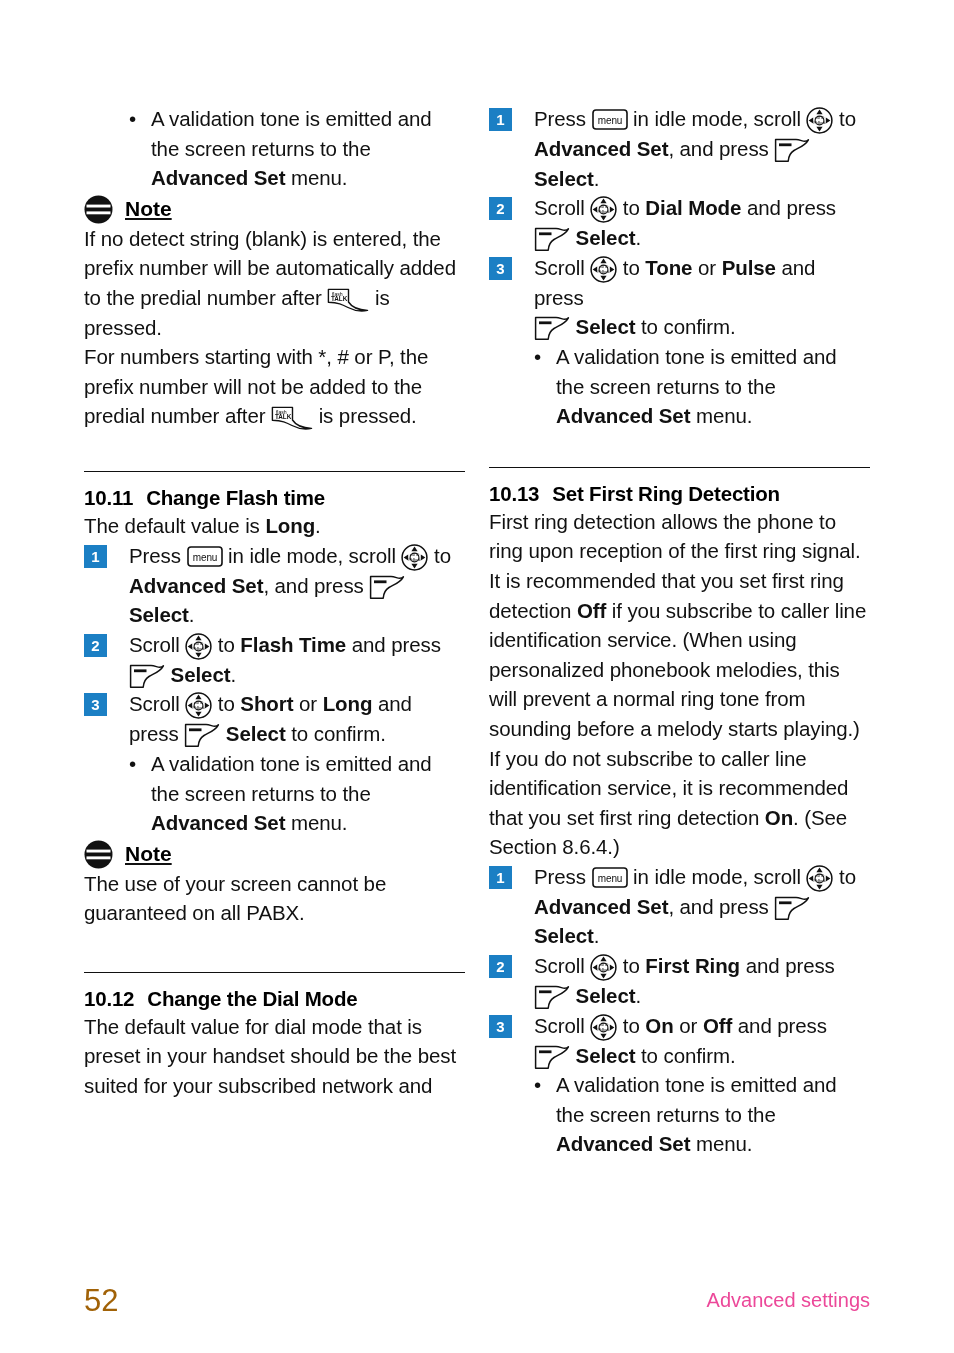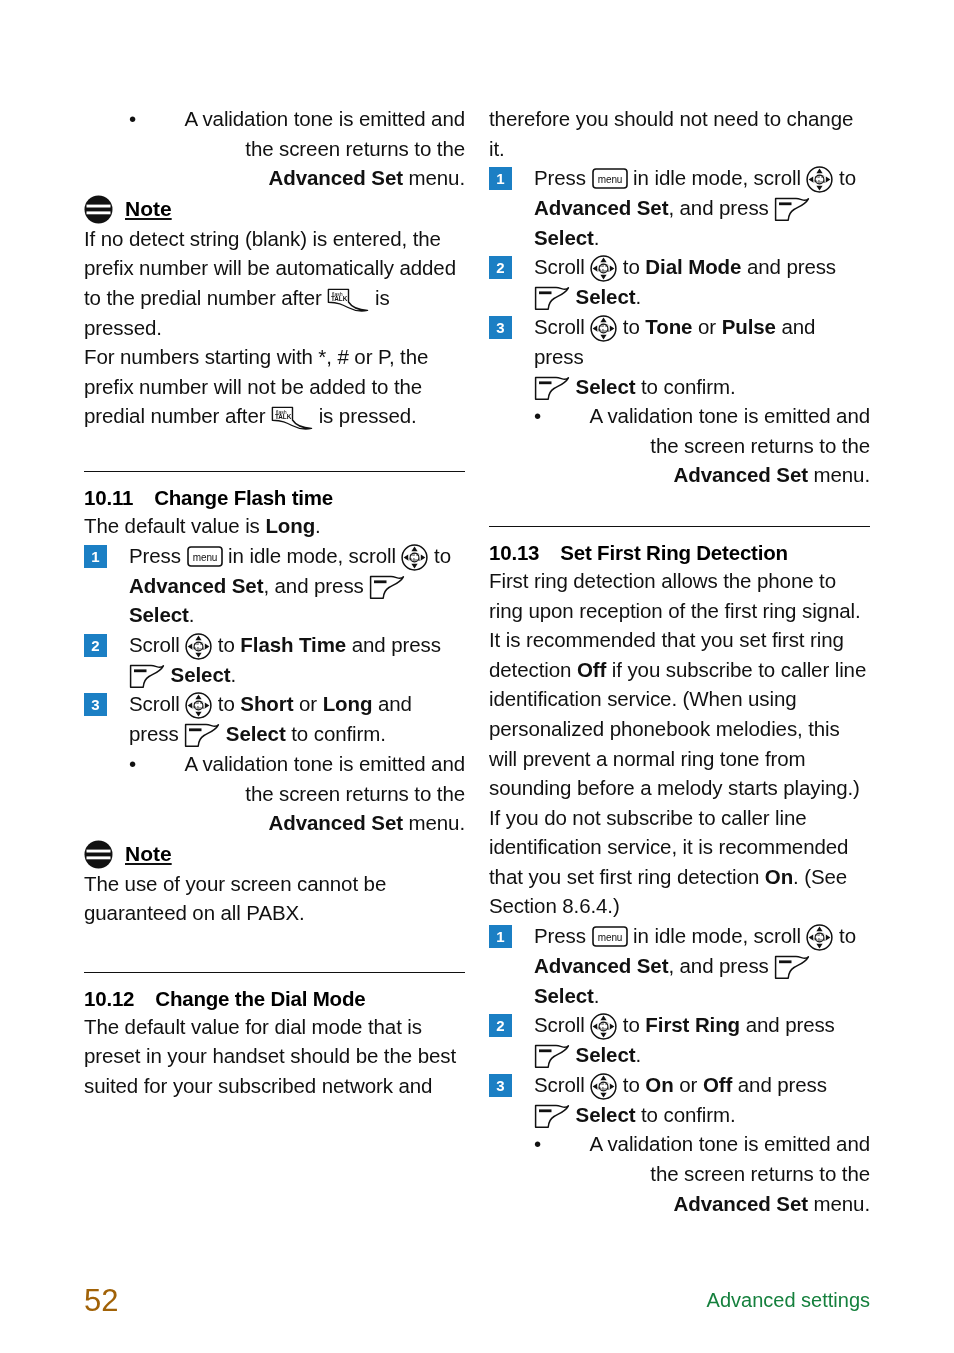--- a/index.html
+++ b/index.html
@@ -39,36 +39,36 @@
     margin:0 0 14px 0;
     width:100%;
   }
   .sec-head {
     font-size:20.5px;
     font-weight:bold;
     color:#000;
     margin:0 0 1px 0;
     letter-spacing:-0.2px;
     display:flex;
-    gap:21px;
+    gap:13px;
   }
 
   
   .bullet {
     display:flex;
     margin:0;
     padding-left:45px;
   }
   .bullet .dot {
     width:22px;
     flex:0 0 22px;
     font-size:20.5px;
     line-height:29.6px;
   }
-  .bullet-text { flex:1;text-align:right; }
+  .bullet-text { flex:1; }
 
   
   .step { display:flex; margin:0; }
   .badge {
     flex:0 0 23px;
     width:23px; height:23px;
     background:#1b7fc4;
     color:#ffffff;
     font-size:15px;
     font-weight:bold;
@@ -108,21 +108,21 @@
   .footer { position:absolute; left:84px; right:84px; bottom:34px; height:40px; }
   .page-num {
     position:absolute; left:0; bottom:0;
     font-size:31px;
     color:#a16207;
     font-family:"Liberation Sans", sans-serif;
   }
   .footer-title {
     position:absolute; right:0; bottom:7px;
     font-size:20px;
-    color:#15803d;
+    color:#ec4899;
   }
 </style>
 </head>
 <body>
 
 <div class="page">
 
   <svg width="0" height="0" style="position:absolute" aria-hidden="true">
     <defs>
       <g id="g-menu">
@@ -240,21 +240,20 @@
       <div class="sec-rule"></div>
       <div class="sec-head">
         <span>10.12</span>
         <span>Change the Dial Mode</span>
       </div>
       <p class="para">The default value for dial mode that is preset in your handset should be the best suited for your subscribed network and</p>
     </div>
 
     <div class="col">
 
-      <p class="para">therefore you should not need to change it.</p>
 
       <div class="step">
         <span class="badge">1</span>
         <span class="step-text"><span>Press </span><svg class="icon ico-menu" viewBox="0 0 36 21">
               <use href="#g-menu"></use>
               <text x="18" y="14.6" text-anchor="middle" font-family="Liberation Sans, sans-serif" font-size="10" fill="#111">menu</text>
             </svg><span> in idle mode, scroll </span><svg class="icon ico-nav" viewBox="0 0 27 27">
               <use href="#g-nav"></use>
               <text x="13.5" y="12.3" text-anchor="middle" font-family="Liberation Sans, sans-serif" font-size="3.6" fill="#111">call ID</text>
               <text x="13.5" y="17.4" text-anchor="middle" font-family="Liberation Sans, sans-serif" font-size="3.6" fill="#111">PhBook</text>

